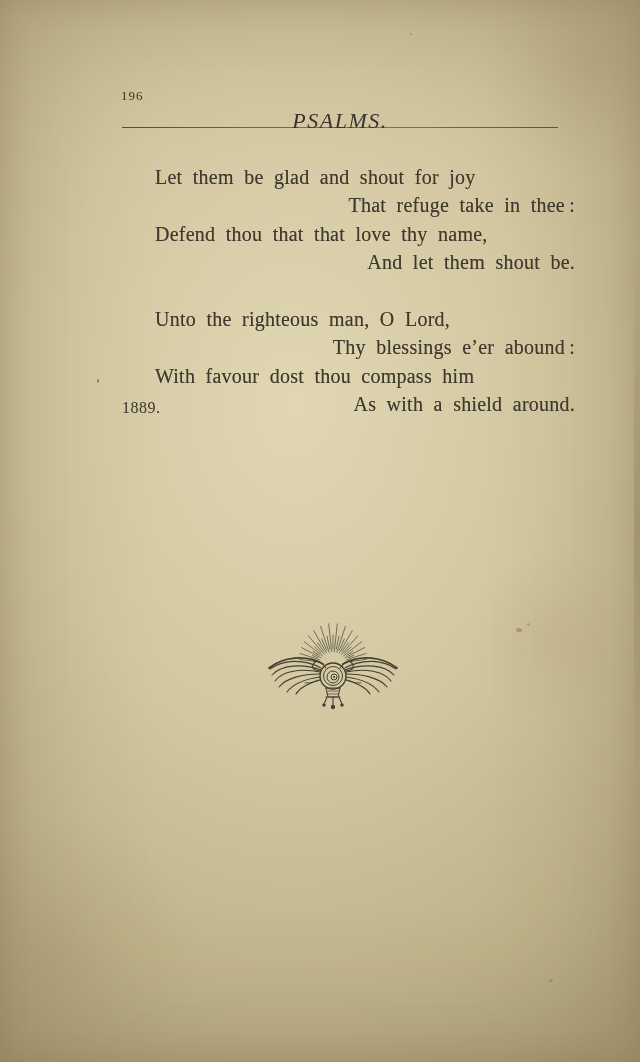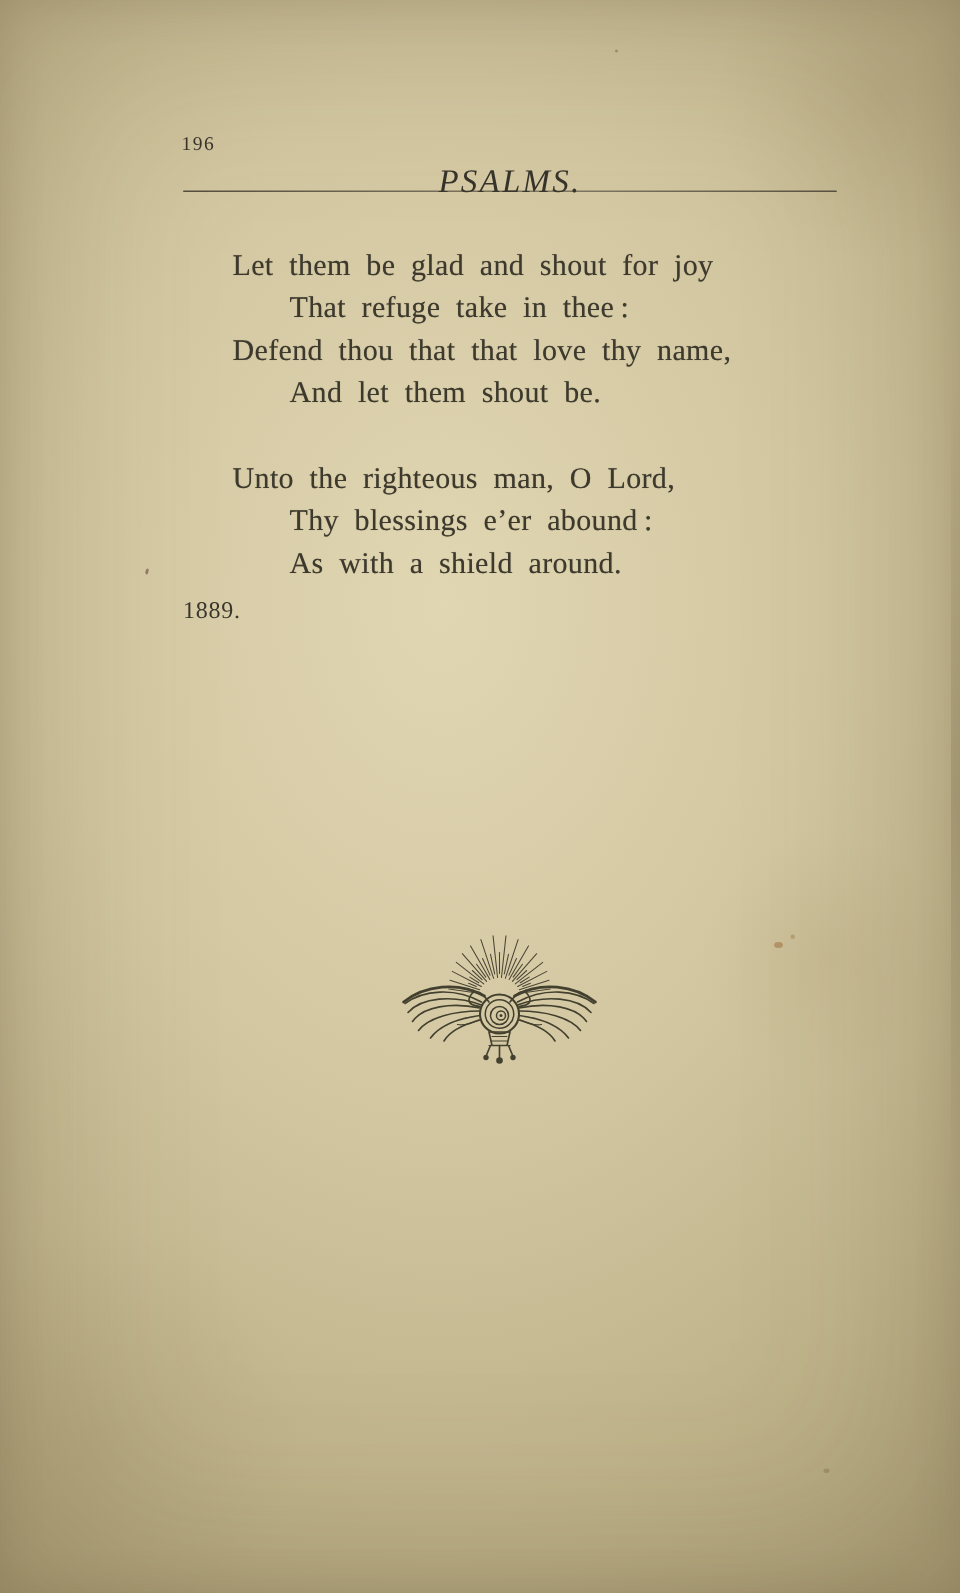--- a/index.html
+++ b/index.html
@@ -38,21 +38,21 @@
   }
   .poem{position:absolute;left:155px;width:420px;}
   .stanza-1{top:163px;}
   .stanza-2{top:305px;}
   .poem .line{
     font-size:20px;line-height:28.4px;
     word-spacing:0.26em;letter-spacing:0.012em;
     white-space:nowrap;color:#3d392d;
     text-shadow:0 0 0.5px rgba(61,57,45,0.5);
   }
-  .poem .line.indent{padding-left:38px;}
+  .poem .line.indent{padding-left:38px;text-align:right;}
   .attribution{
     position:absolute;left:122px;top:399px;width:419px;
     text-align:left;font-size:16px;letter-spacing:0.5px;color:#3a362c;
   }
   .ornament{position:absolute;left:263px;top:616px;width:140px;height:100px;}
   .speck{position:absolute;border-radius:50%;pointer-events:none;}
   .speck.s1{left:97px;top:379px;width:2px;height:4px;background:rgba(90,60,45,0.55);transform:rotate(15deg);}
   .speck.s2{left:516px;top:628px;width:6px;height:4px;background:rgba(146,96,44,0.45);filter:blur(0.5px);}
   .speck.s3{left:527px;top:623px;width:3px;height:3px;background:rgba(146,100,50,0.35);}
   .speck.s4{left:549px;top:979px;width:4px;height:3px;background:rgba(120,95,55,0.35);}
@@ -71,20 +71,21 @@
   <div class="poem stanza-1">
     <div class="line">Let them be glad and shout for joy</div>
     <div class="line indent">That refuge take in thee :</div>
     <div class="line">Defend thou that that love thy name,</div>
     <div class="line indent">And let them shout be.</div>
   </div>
 
   <div class="poem stanza-2">
     <div class="line">Unto the righteous man, O Lord,</div>
     <div class="line indent">Thy blessings e’er abound :</div>
+    <div class="line">With favour dost thou compass him</div>
     <div class="line indent">As with a shield around.</div>
   </div>
 
   <div class="attribution">1889.</div>
 
   <svg class="ornament" viewBox="0 0 140 100" xmlns="http://www.w3.org/2000/svg">
     <g id="rays" stroke="#4b4536" stroke-width="0.7" stroke-linecap="round">
         <line x1="83.8" y1="46.1" x2="103.8" y2="43.3"></line>
         <line x1="86.5" y1="44.3" x2="90.9" y2="43.3"></line>
         <line x1="83.2" y1="43.8" x2="103.0" y2="37.5"></line>

